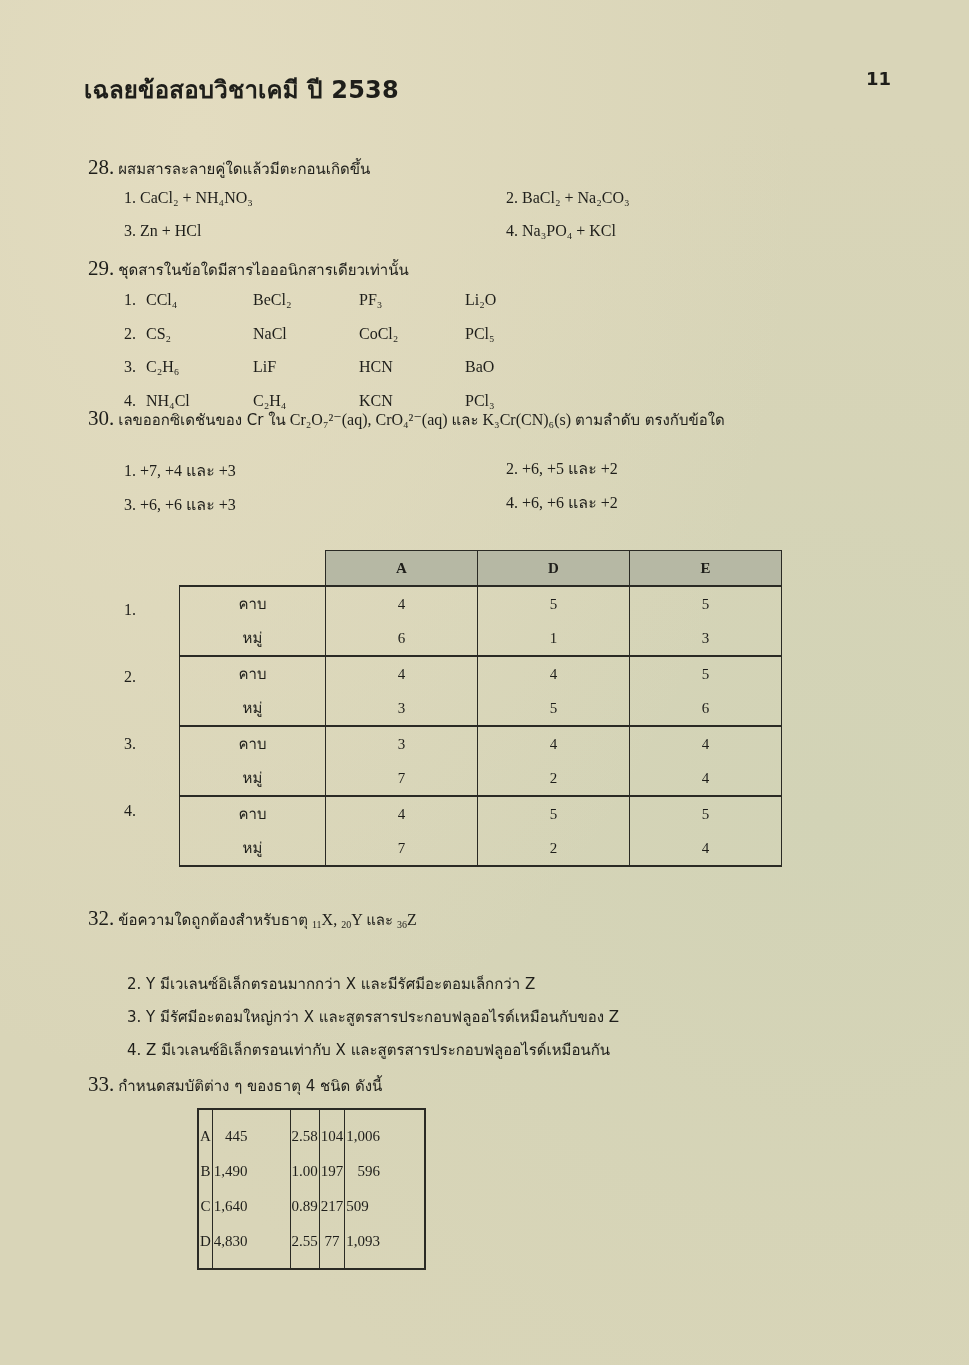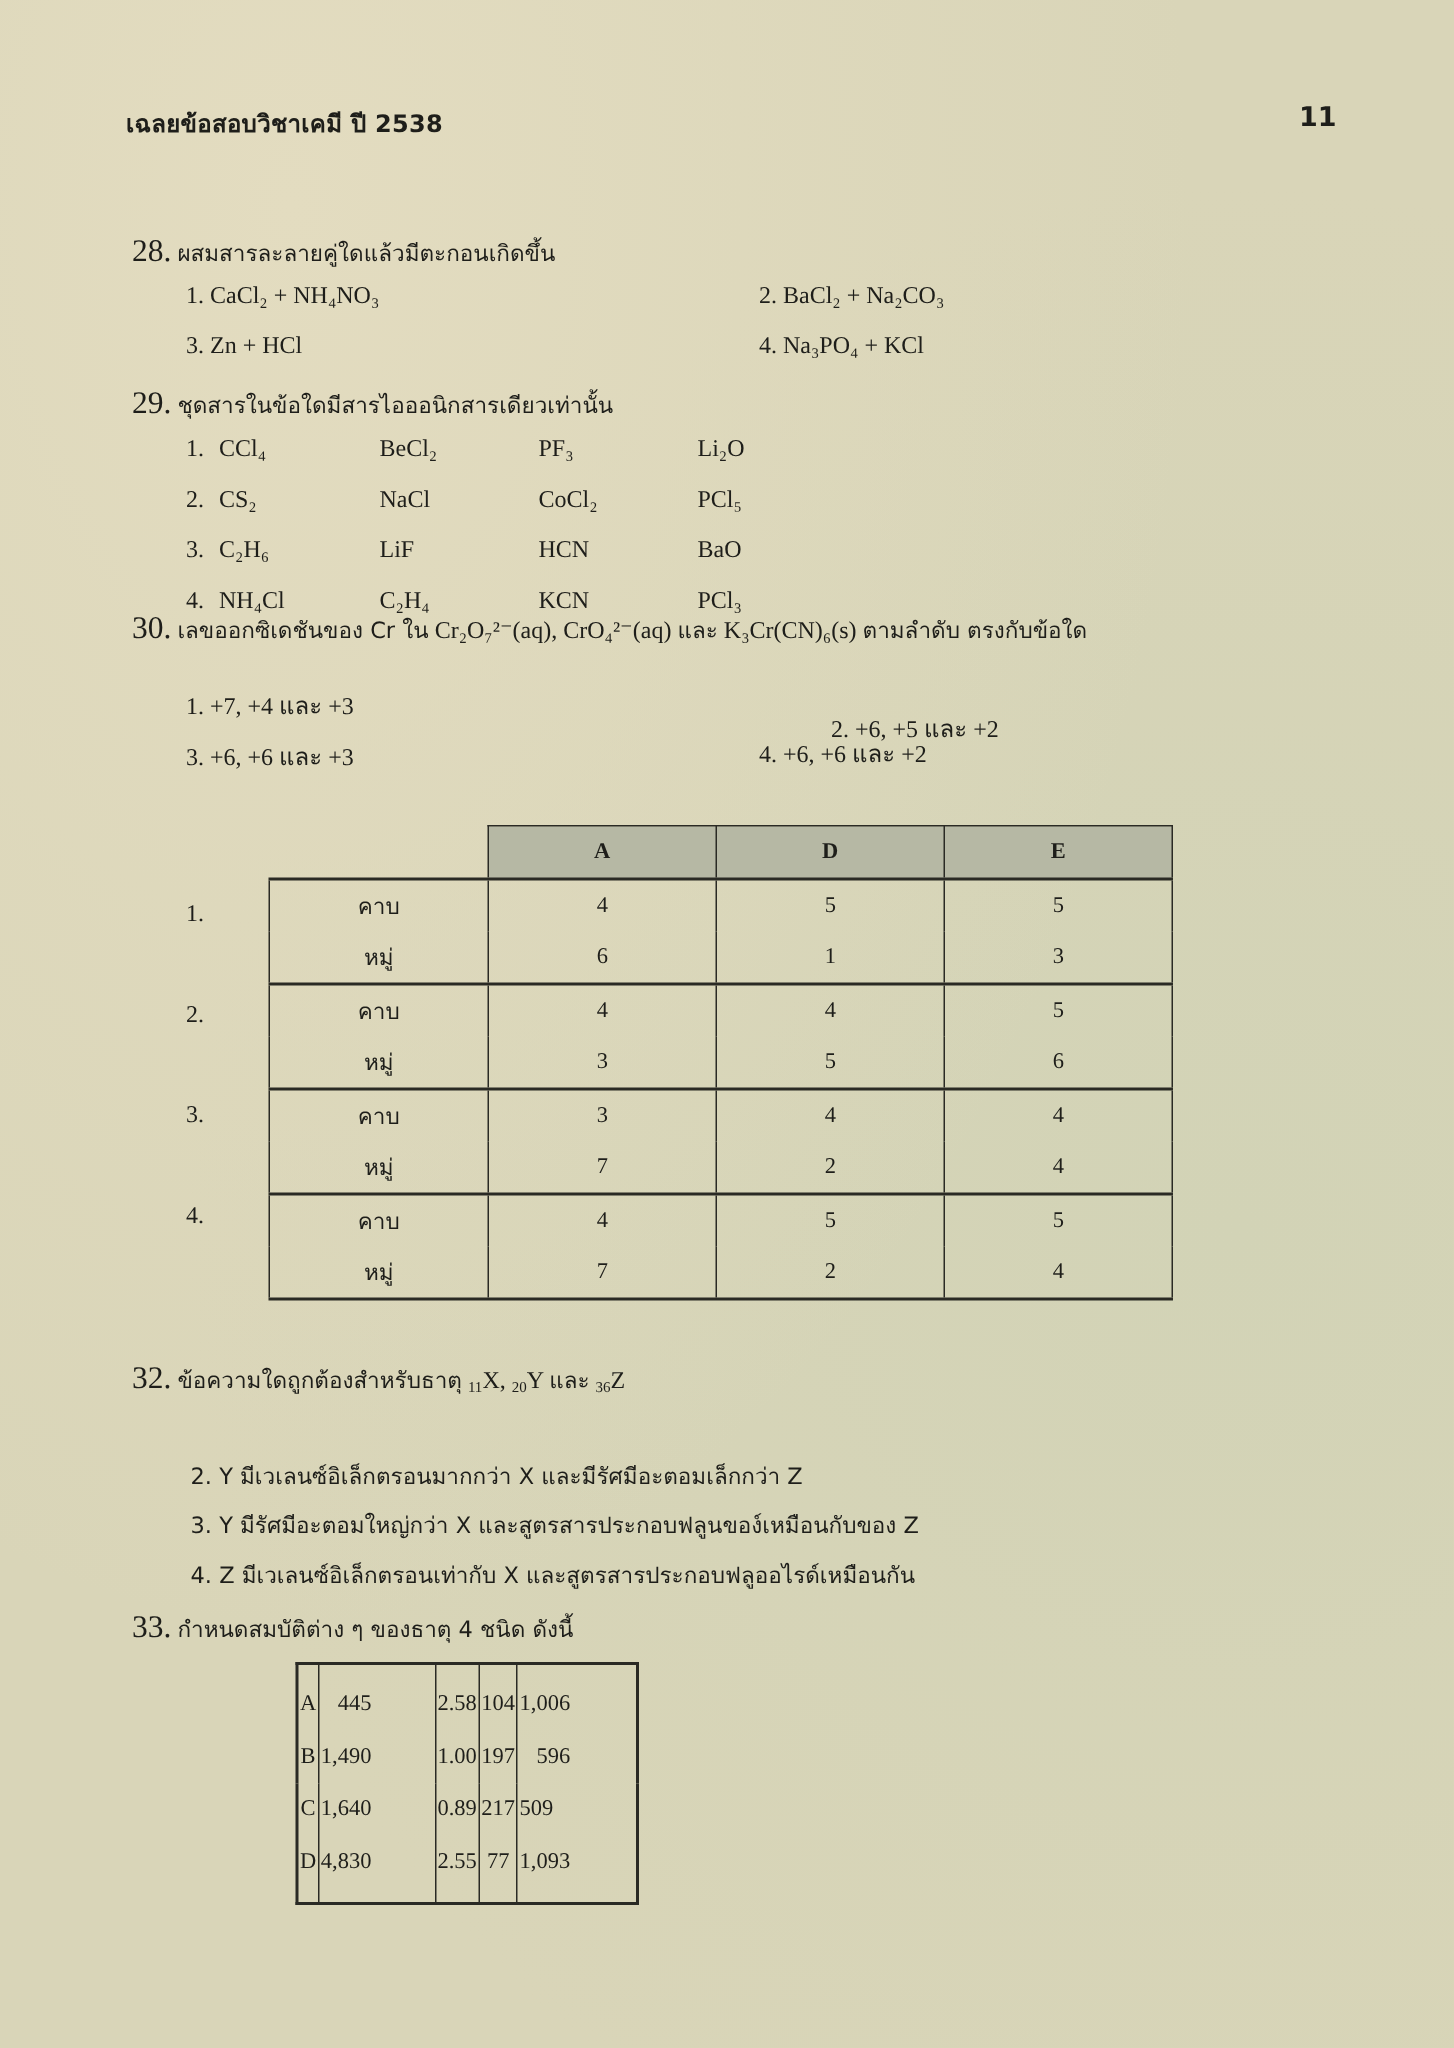--- a/index.html
+++ b/index.html
@@ -9,21 +9,21 @@
     background-image: radial-gradient(ellipse at 20% 10%, #e3dcc0 0%, rgba(0,0,0,0) 55%),
                       radial-gradient(ellipse at 85% 60%, #d2d3b6 0%, rgba(0,0,0,0) 60%);
     color: #1e1e1a;
     font-family: "Liberation Serif", "DejaVu Serif", serif;
     position: relative;
   }
   .page { position: absolute; left: 0; top: 0; width: 969px; height: 1365px; }
   .header-title {
     position: absolute; left: 84px; top: 70px;
     font-family: "DejaVu Sans", "Liberation Sans", sans-serif;
-    font-weight: bold; font-size: 16px; letter-spacing: 0.2px;
+    font-weight: bold; font-size: 24px; letter-spacing: 0.2px;
   }
   .page-number {
     position: absolute; left: 866px; top: 68px;
     font-family: "DejaVu Sans", "Liberation Sans", sans-serif;
     font-weight: bold; font-size: 18px;
   }
   .abs { position: absolute; white-space: nowrap; font-size: 16px; }
   .q-num { font-size: 21px; }
   .stem { font-family: "DejaVu Sans", "Liberation Sans", sans-serif; font-size: 15px; }
   sub { font-size: 10px; vertical-align: -3px; line-height: 0; }
@@ -116,21 +116,21 @@
     <span>Cr₂O₇²⁻(aq),</span>
     <span>CrO₄²⁻(aq)</span>
     <span class="stem">และ</span>
     <span>K₃Cr(CN)₆(s)</span>
     <span class="stem">ตามลำดับ ตรงกับข้อใด</span>
   </div>
   <div class="abs" style="left:124px; top:458px;">
     <span>1.</span>
     <span>+7, +4 และ +3</span>
   </div>
-  <div class="abs" style="left:506px; top:473px;margin-left:48px;">
+  <div class="abs" style="left:506px; top:456px;">
     <span>2.</span>
     <span>+6, +5 และ +2</span>
   </div>
   <div class="abs" style="left:124px; top:492px;">
     <span>3.</span>
     <span>+6, +6 และ +3</span>
   </div>
   <div class="abs" style="left:506px; top:490px;">
     <span>4.</span>
     <span>+6, +6 และ +2</span>
@@ -212,21 +212,21 @@
     <sub>20</sub><span>Y</span>
     <span class="stem">และ</span>
     <sub>36</sub><span>Z</span>
   </div>
   <div class="abs stem" style="left:127px; top:972px;">
     <span>2.</span>
     <span>Y มีเวเลนซ์อิเล็กตรอนมากกว่า X และมีรัศมีอะตอมเล็กกว่า Z</span>
   </div>
   <div class="abs stem" style="left:127px; top:1005px;">
     <span>3.</span>
-    <span>Y มีรัศมีอะตอมใหญ่กว่า X และสูตรสารประกอบฟลูนของ์เหมือนกับของ Z</span>
+    <span>Y มีรัศมีอะตอมใหญ่กว่า X และสูตรสารประกอบฟลูออไรด์เหมือนกับของ Z</span>
   </div>
   <div class="abs stem" style="left:127px; top:1038px;">
     <span>4.</span>
     <span>Z มีเวเลนซ์อิเล็กตรอนเท่ากับ X และสูตรสารประกอบฟลูออไรด์เหมือนกัน</span>
   </div>
 
   <div class="abs" style="left:88px; top:1072px;">
     <span class="q-num">33.</span>
     <span class="stem">กำหนดสมบัติต่าง ๆ ของธาตุ 4 ชนิด ดังนี้</span>
   </div>

